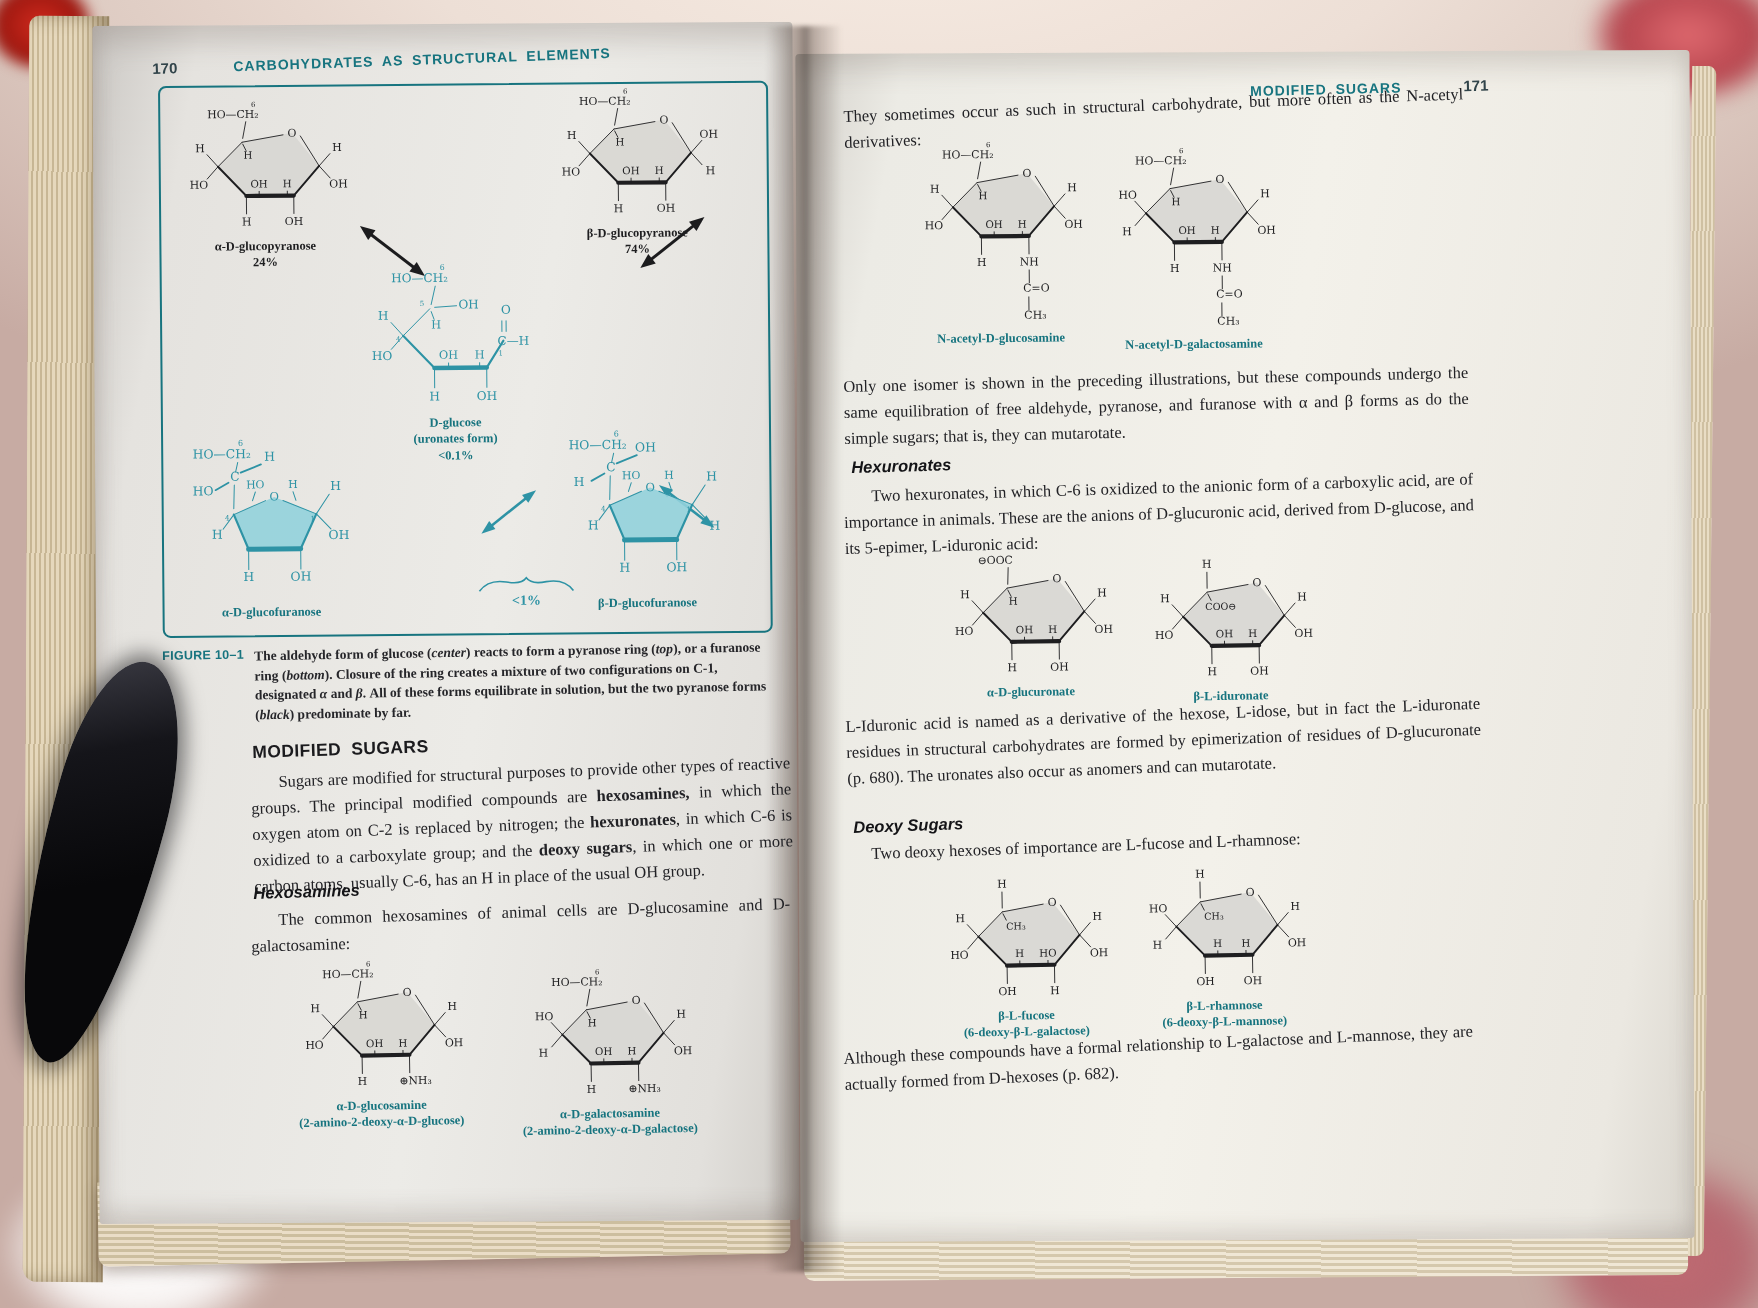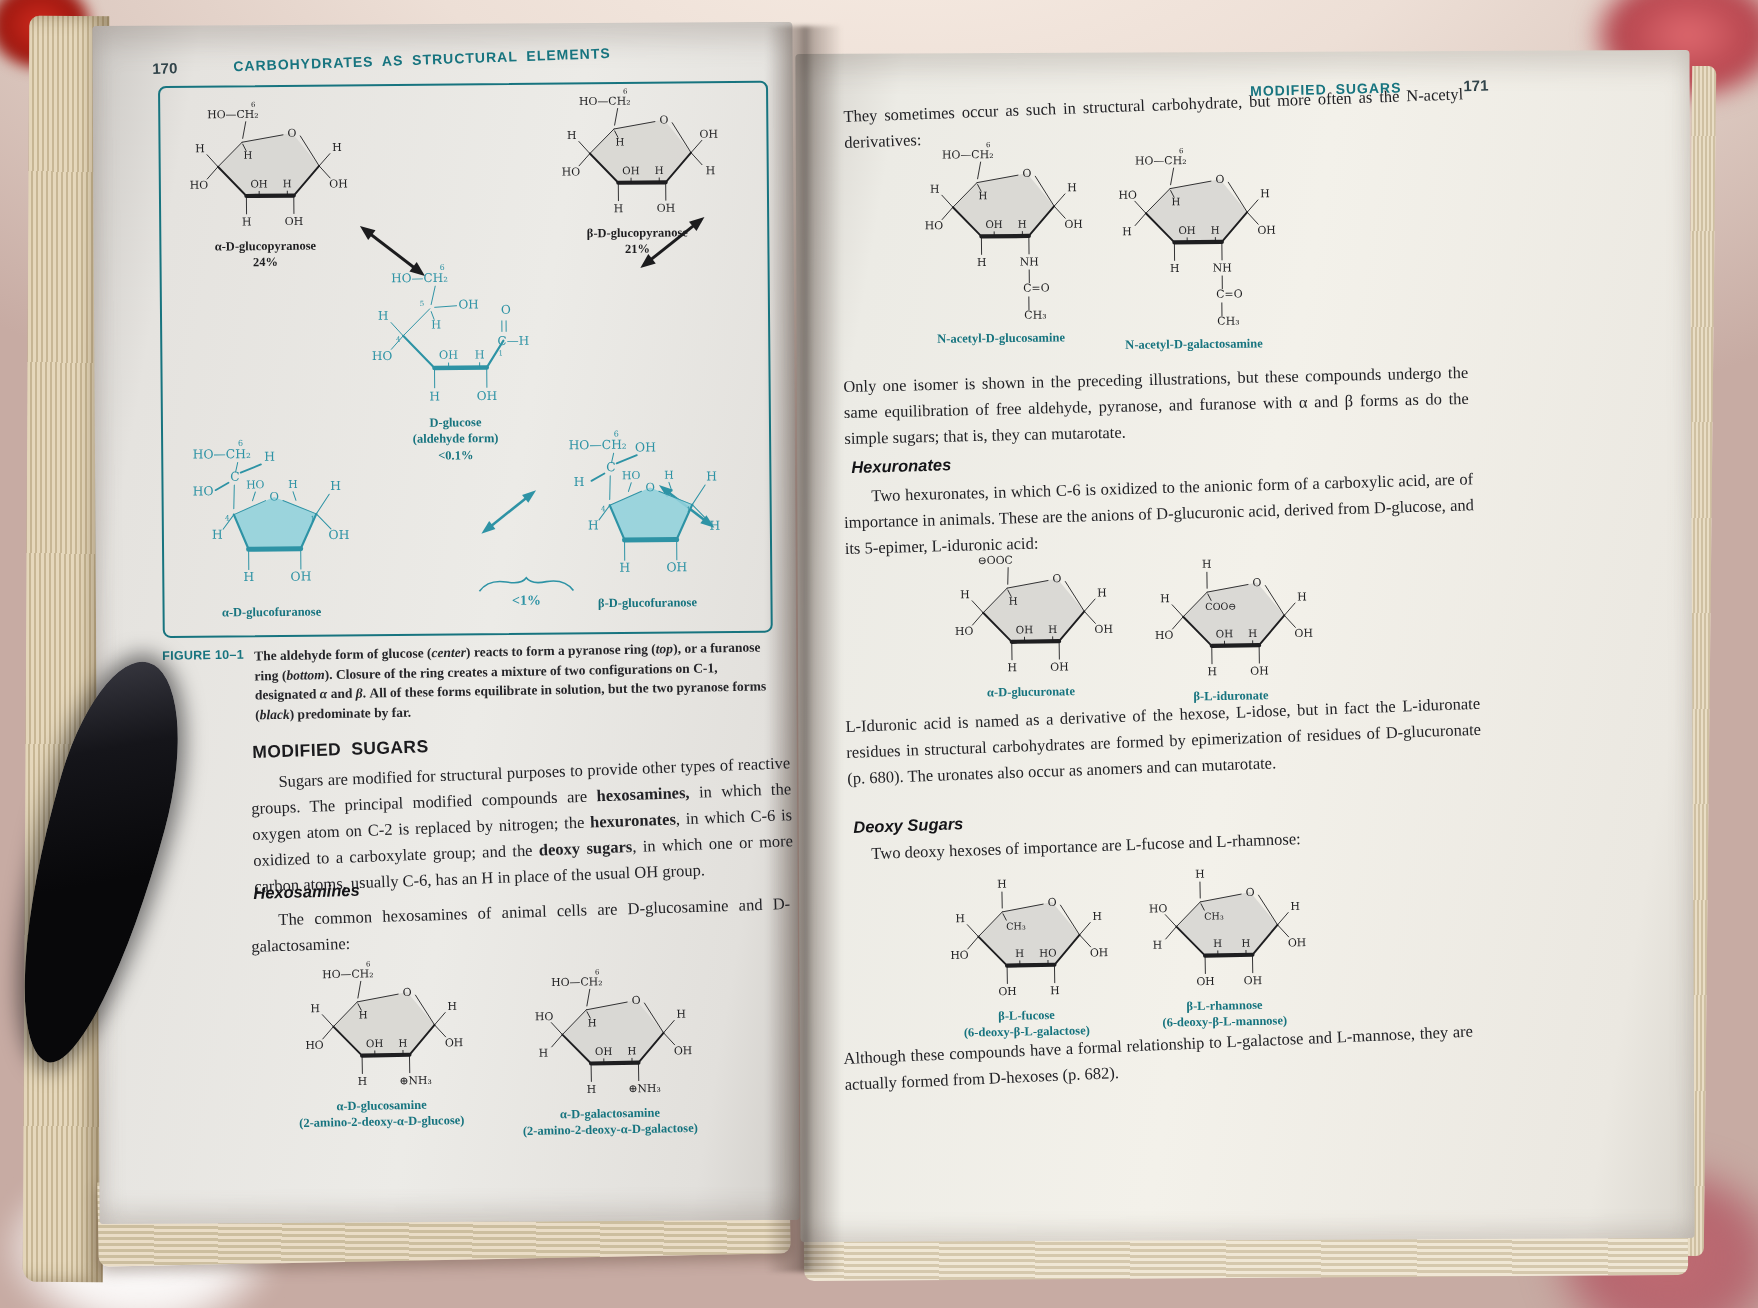--- a/index.html
+++ b/index.html
@@ -132,21 +132,21 @@
           <line x1="192" y1="102" x2="209" y2="83" stroke="#1e1e20" stroke-width="1.4" stroke-linecap="round"></line>
           <text x="220" y="79" fill="#1e1e20" font-size="17" text-anchor="middle" font-family="&quot;DejaVu Serif&quot;,&quot;DejaVu Sans&quot;,serif">OH</text>
           <line x1="192" y1="102" x2="209" y2="121" stroke="#1e1e20" stroke-width="1.4" stroke-linecap="round"></line>
           <text x="222" y="136" fill="#1e1e20" font-size="17" text-anchor="middle" font-family="&quot;DejaVu Serif&quot;,&quot;DejaVu Sans&quot;,serif">H</text>
           <line x1="78" y1="148" x2="78" y2="176" stroke="#1e1e20" stroke-width="1.4" stroke-linecap="round"></line>
           <text x="78" y="194" fill="#1e1e20" font-size="17" text-anchor="middle" font-family="&quot;DejaVu Serif&quot;,&quot;DejaVu Sans&quot;,serif">H</text>
           <line x1="152" y1="148" x2="152" y2="176" stroke="#1e1e20" stroke-width="1.4" stroke-linecap="round"></line>
           <text x="152" y="194" fill="#1e1e20" font-size="17" text-anchor="middle" font-family="&quot;DejaVu Serif&quot;,&quot;DejaVu Sans&quot;,serif">OH</text>
         </svg>
         <div class="scap">β-D-glucopyranose</div>
-        <div class="scap">21%</div>
+        <div class="scap">74%</div>
       </div>
     <div class="struct" style="left:200px;top:178px;">
         <svg viewBox="-24 0 262 214" width="185" height="151">
           <line x1="72" y1="64" x2="34" y2="102" stroke="#2e93a5" stroke-width="1.4" stroke-linecap="round"></line>
           <line x1="34" y1="102" x2="78" y2="148" stroke="#2e93a5" stroke-width="3" stroke-linecap="round"></line>
           <line x1="78" y1="148" x2="152" y2="148" stroke="#2e93a5" stroke-width="6.5" stroke-linecap="round"></line>
           <line x1="152" y1="148" x2="176" y2="110" stroke="#2e93a5" stroke-width="3" stroke-linecap="round"></line>
           <text x="58" y="26" fill="#2e93a5" font-size="17" text-anchor="middle" font-family="&quot;DejaVu Serif&quot;,&quot;DejaVu Sans&quot;,serif">HO—CH₂</text>
           <text x="90" y="9" fill="#2e93a5" font-size="11" text-anchor="middle" font-family="&quot;DejaVu Serif&quot;,&quot;DejaVu Sans&quot;,serif">6</text>
           <line x1="80" y1="32" x2="74" y2="58" stroke="#2e93a5" stroke-width="1.4" stroke-linecap="round"></line>
@@ -168,21 +168,21 @@
           <line x1="174" y1="82" x2="174" y2="97" stroke="#2e93a5" stroke-width="1.4" stroke-linecap="round"></line>
           <line x1="180" y1="82" x2="180" y2="97" stroke="#2e93a5" stroke-width="1.4" stroke-linecap="round"></line>
           <text x="190" y="116" fill="#2e93a5" font-size="17" text-anchor="middle" font-family="&quot;DejaVu Serif&quot;,&quot;DejaVu Sans&quot;,serif">C—H</text>
           <text x="172" y="131" fill="#2e93a5" font-size="10" text-anchor="middle" font-family="&quot;DejaVu Serif&quot;,&quot;DejaVu Sans&quot;,serif">1</text>
           <line x1="78" y1="148" x2="78" y2="176" stroke="#2e93a5" stroke-width="1.4" stroke-linecap="round"></line>
           <text x="78" y="194" fill="#2e93a5" font-size="17" text-anchor="middle" font-family="&quot;DejaVu Serif&quot;,&quot;DejaVu Sans&quot;,serif">H</text>
           <line x1="152" y1="148" x2="152" y2="176" stroke="#2e93a5" stroke-width="1.4" stroke-linecap="round"></line>
           <text x="152" y="194" fill="#2e93a5" font-size="17" text-anchor="middle" font-family="&quot;DejaVu Serif&quot;,&quot;DejaVu Sans&quot;,serif">OH</text>
         </svg>
         <div class="scap teal">D-glucose</div>
-        <div class="scap teal">(aldehyde form)</div>
+        <div class="scap teal">(uronates form)</div>
         <div class="scap teal">&lt;0.1%</div>
       </div>
     <div class="struct" style="left:12px;top:352px;">
         <svg viewBox="-24 0 262 228" width="190" height="165">
           <polygon points="112,80 170,104 148,152 76,152 56,104" fill="#92d1db" opacity="0.9"></polygon>
           <line x1="56" y1="104" x2="100" y2="85" stroke="#2e93a5" stroke-width="1.4" stroke-linecap="round"></line>
           <line x1="124" y1="85" x2="170" y2="104" stroke="#2e93a5" stroke-width="1.4" stroke-linecap="round"></line>
           <line x1="170" y1="104" x2="148" y2="152" stroke="#2e93a5" stroke-width="3" stroke-linecap="round"></line>
           <line x1="148" y1="152" x2="76" y2="152" stroke="#2e93a5" stroke-width="7" stroke-linecap="round"></line>
           <line x1="76" y1="152" x2="56" y2="104" stroke="#2e93a5" stroke-width="3" stroke-linecap="round"></line>

